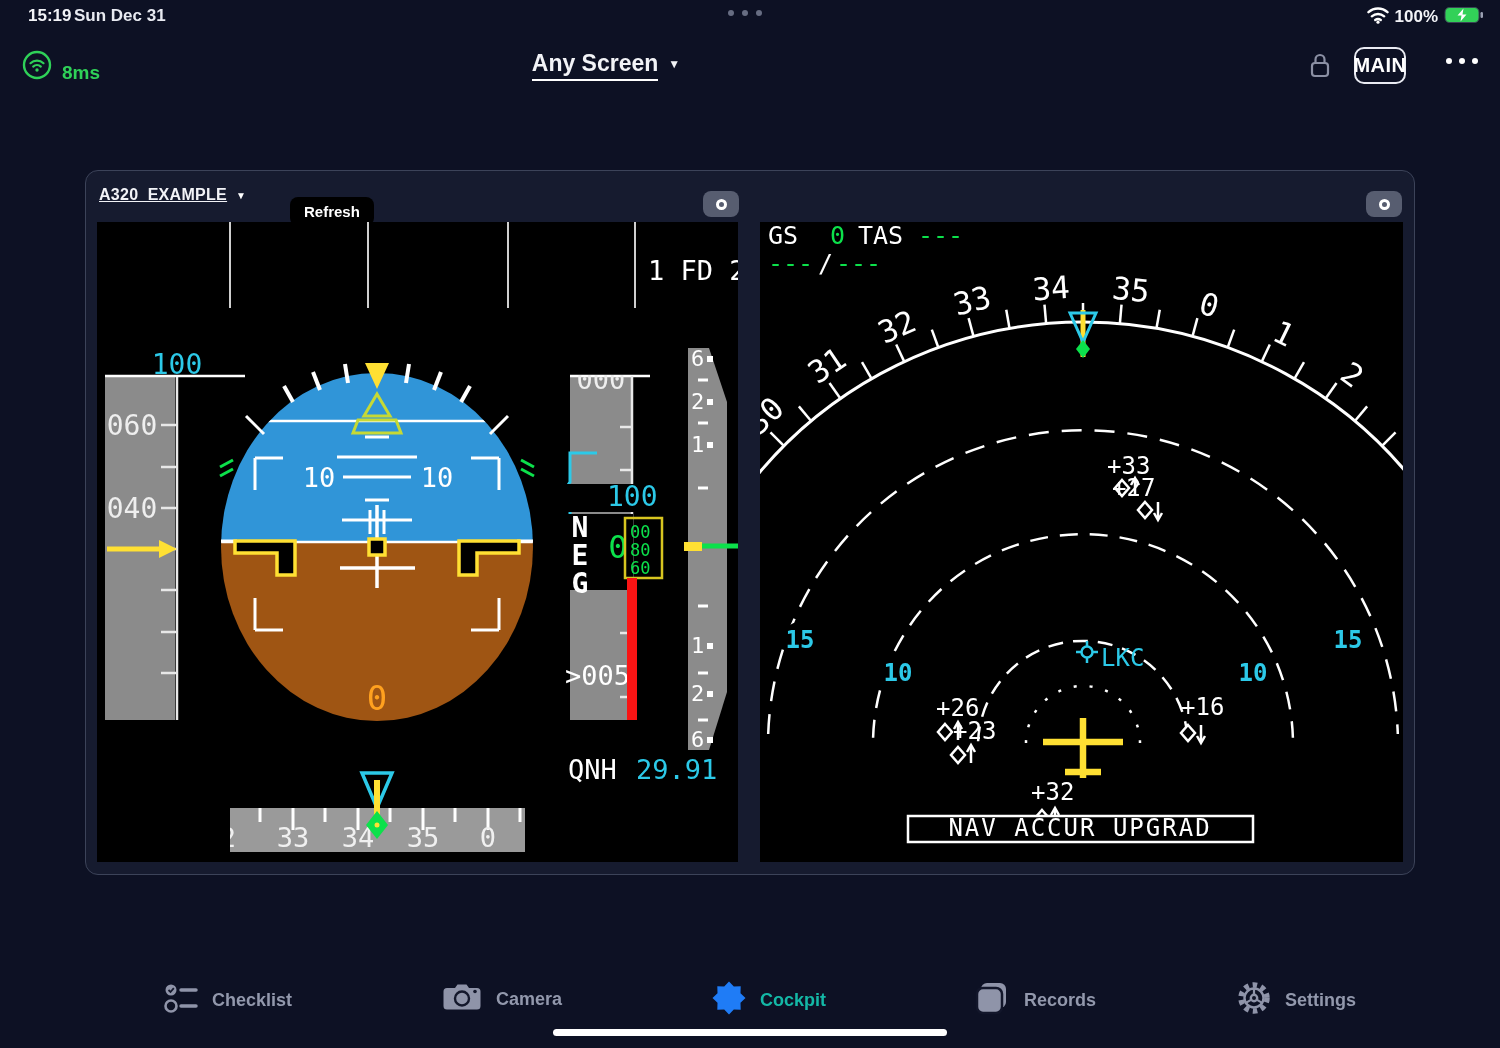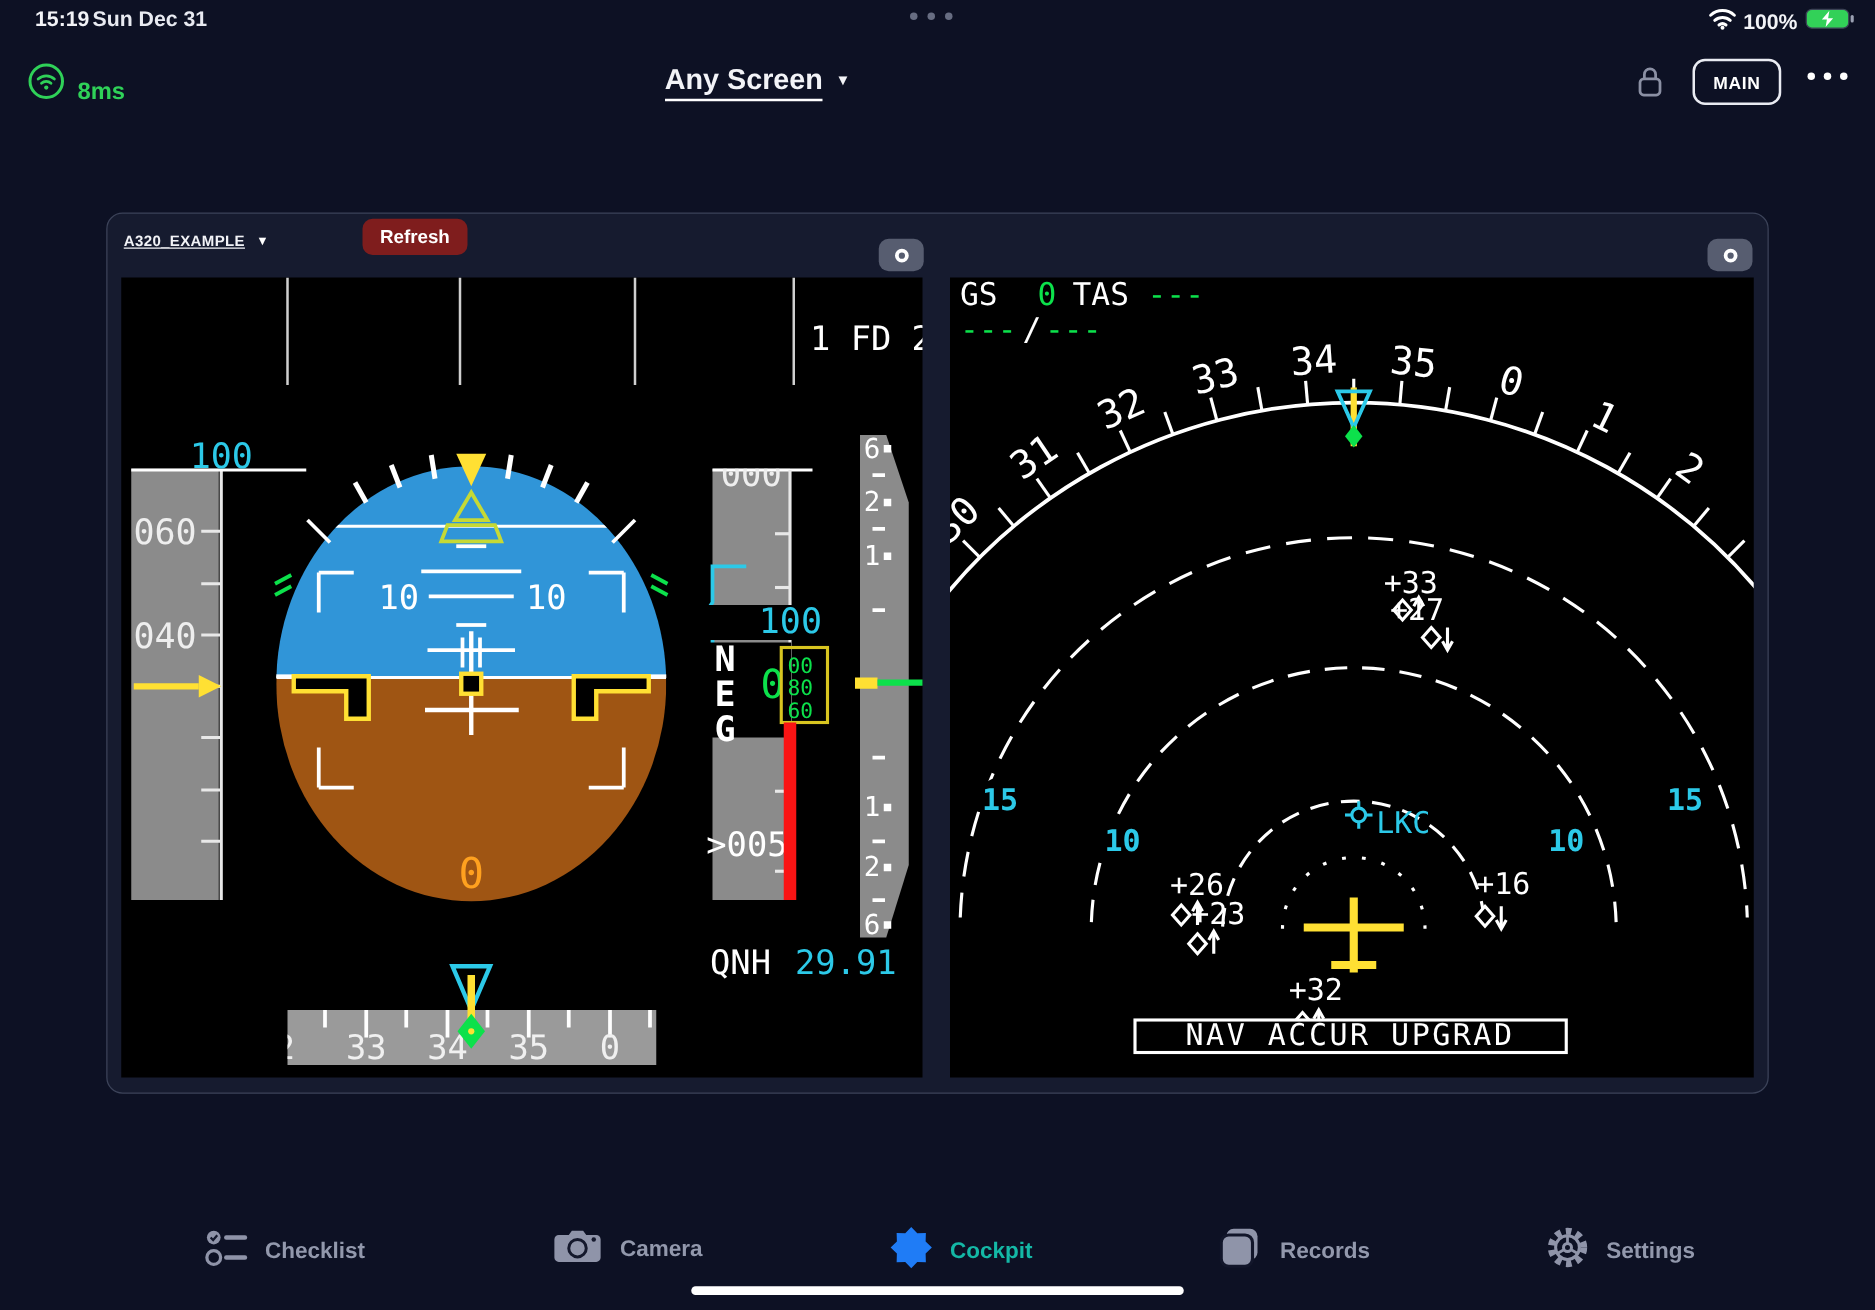--- a/index.html
+++ b/index.html
@@ -13,32 +13,32 @@
   #mt-dots i { width:6px; height:6px; border-radius:50%; background:#676d82; }
   #status-right { right:16px; top:5px; display:flex; align-items:center; gap:6px; }
   #battery-pct { font-size:17px; font-weight:600; }
   
   #latency-wrap { left:22px; top:50px; display:flex; align-items:flex-end; gap:10px; }
   #latency-label { color:#2fd158; font-size:19px; font-weight:600; }
   #screen-title-wrap { left:0; top:50px; width:1212px; text-align:center; }
   #screen-title { display:inline-block; font-size:23px; font-weight:700;
                   border-bottom:2px solid #fff; padding-bottom:2px; }
   #screen-caret { display:inline-block; font-size:12px; margin-left:10px; vertical-align:3px; }
-  #main-button { left:1354px; top:47px; width:71px; height:37px; border:2px solid #e9ebf2;
-                 border-radius:10px; background:transparent; color:#fff; font-size:14px;
+  #main-button { left:1354px; top:47px; width:52px; height:37px; border:2px solid #e9ebf2;
+                 border-radius:10px; background:transparent; color:#fff; font-size:20px;
                  font-weight:600; letter-spacing:.5px; display:flex; align-items:center; justify-content:center; }
   #more-dots { left:1446px; top:58px; display:flex; gap:7px; }
   #more-dots i { width:6px; height:6px; border-radius:50%; background:#fff; }
   
   #card { left:85px; top:170px; width:1330px; height:705px; background:#161b2f;
           border:1.5px solid #3c4359; border-radius:13px; }
   #profile-wrap { left:99px; top:186px; display:flex; align-items:center; gap:9px; }
-  #profile-name { font-size:12px; font-weight:700; text-decoration:underline; letter-spacing:.3px; }
+  #profile-name { font-size:16px; font-weight:700; text-decoration:underline; letter-spacing:.3px; }
   #profile-caret { font-size:10px; color:#fff; }
-  #refresh-button { left:290px; top:175px; height:29px; padding:0 14px; background:#7f1d1d;
+  #refresh-button { left:290px; top:197px; height:29px; padding:0 14px; background:#000000;
                     border-radius:8px; color:#fff; font-size:15px; font-weight:600;
                     display:flex; align-items:center; }
   .rec-btn { width:36px; height:26px; background:#575d70; border-radius:8px;
              display:flex; align-items:center; justify-content:center; }
   .rec-btn i { width:11px; height:11px; border:3.5px solid #fff; border-radius:50%; display:block; }
   #pfd-rec { left:703px; top:191px; }
   #nd-rec  { left:1366px; top:191px; }
   #pfd-panel { left:97px;  top:222px; width:641px; height:640px; background:#000; }
   #nd-panel  { left:760px; top:222px; width:643px; height:640px; background:#000; }
   

